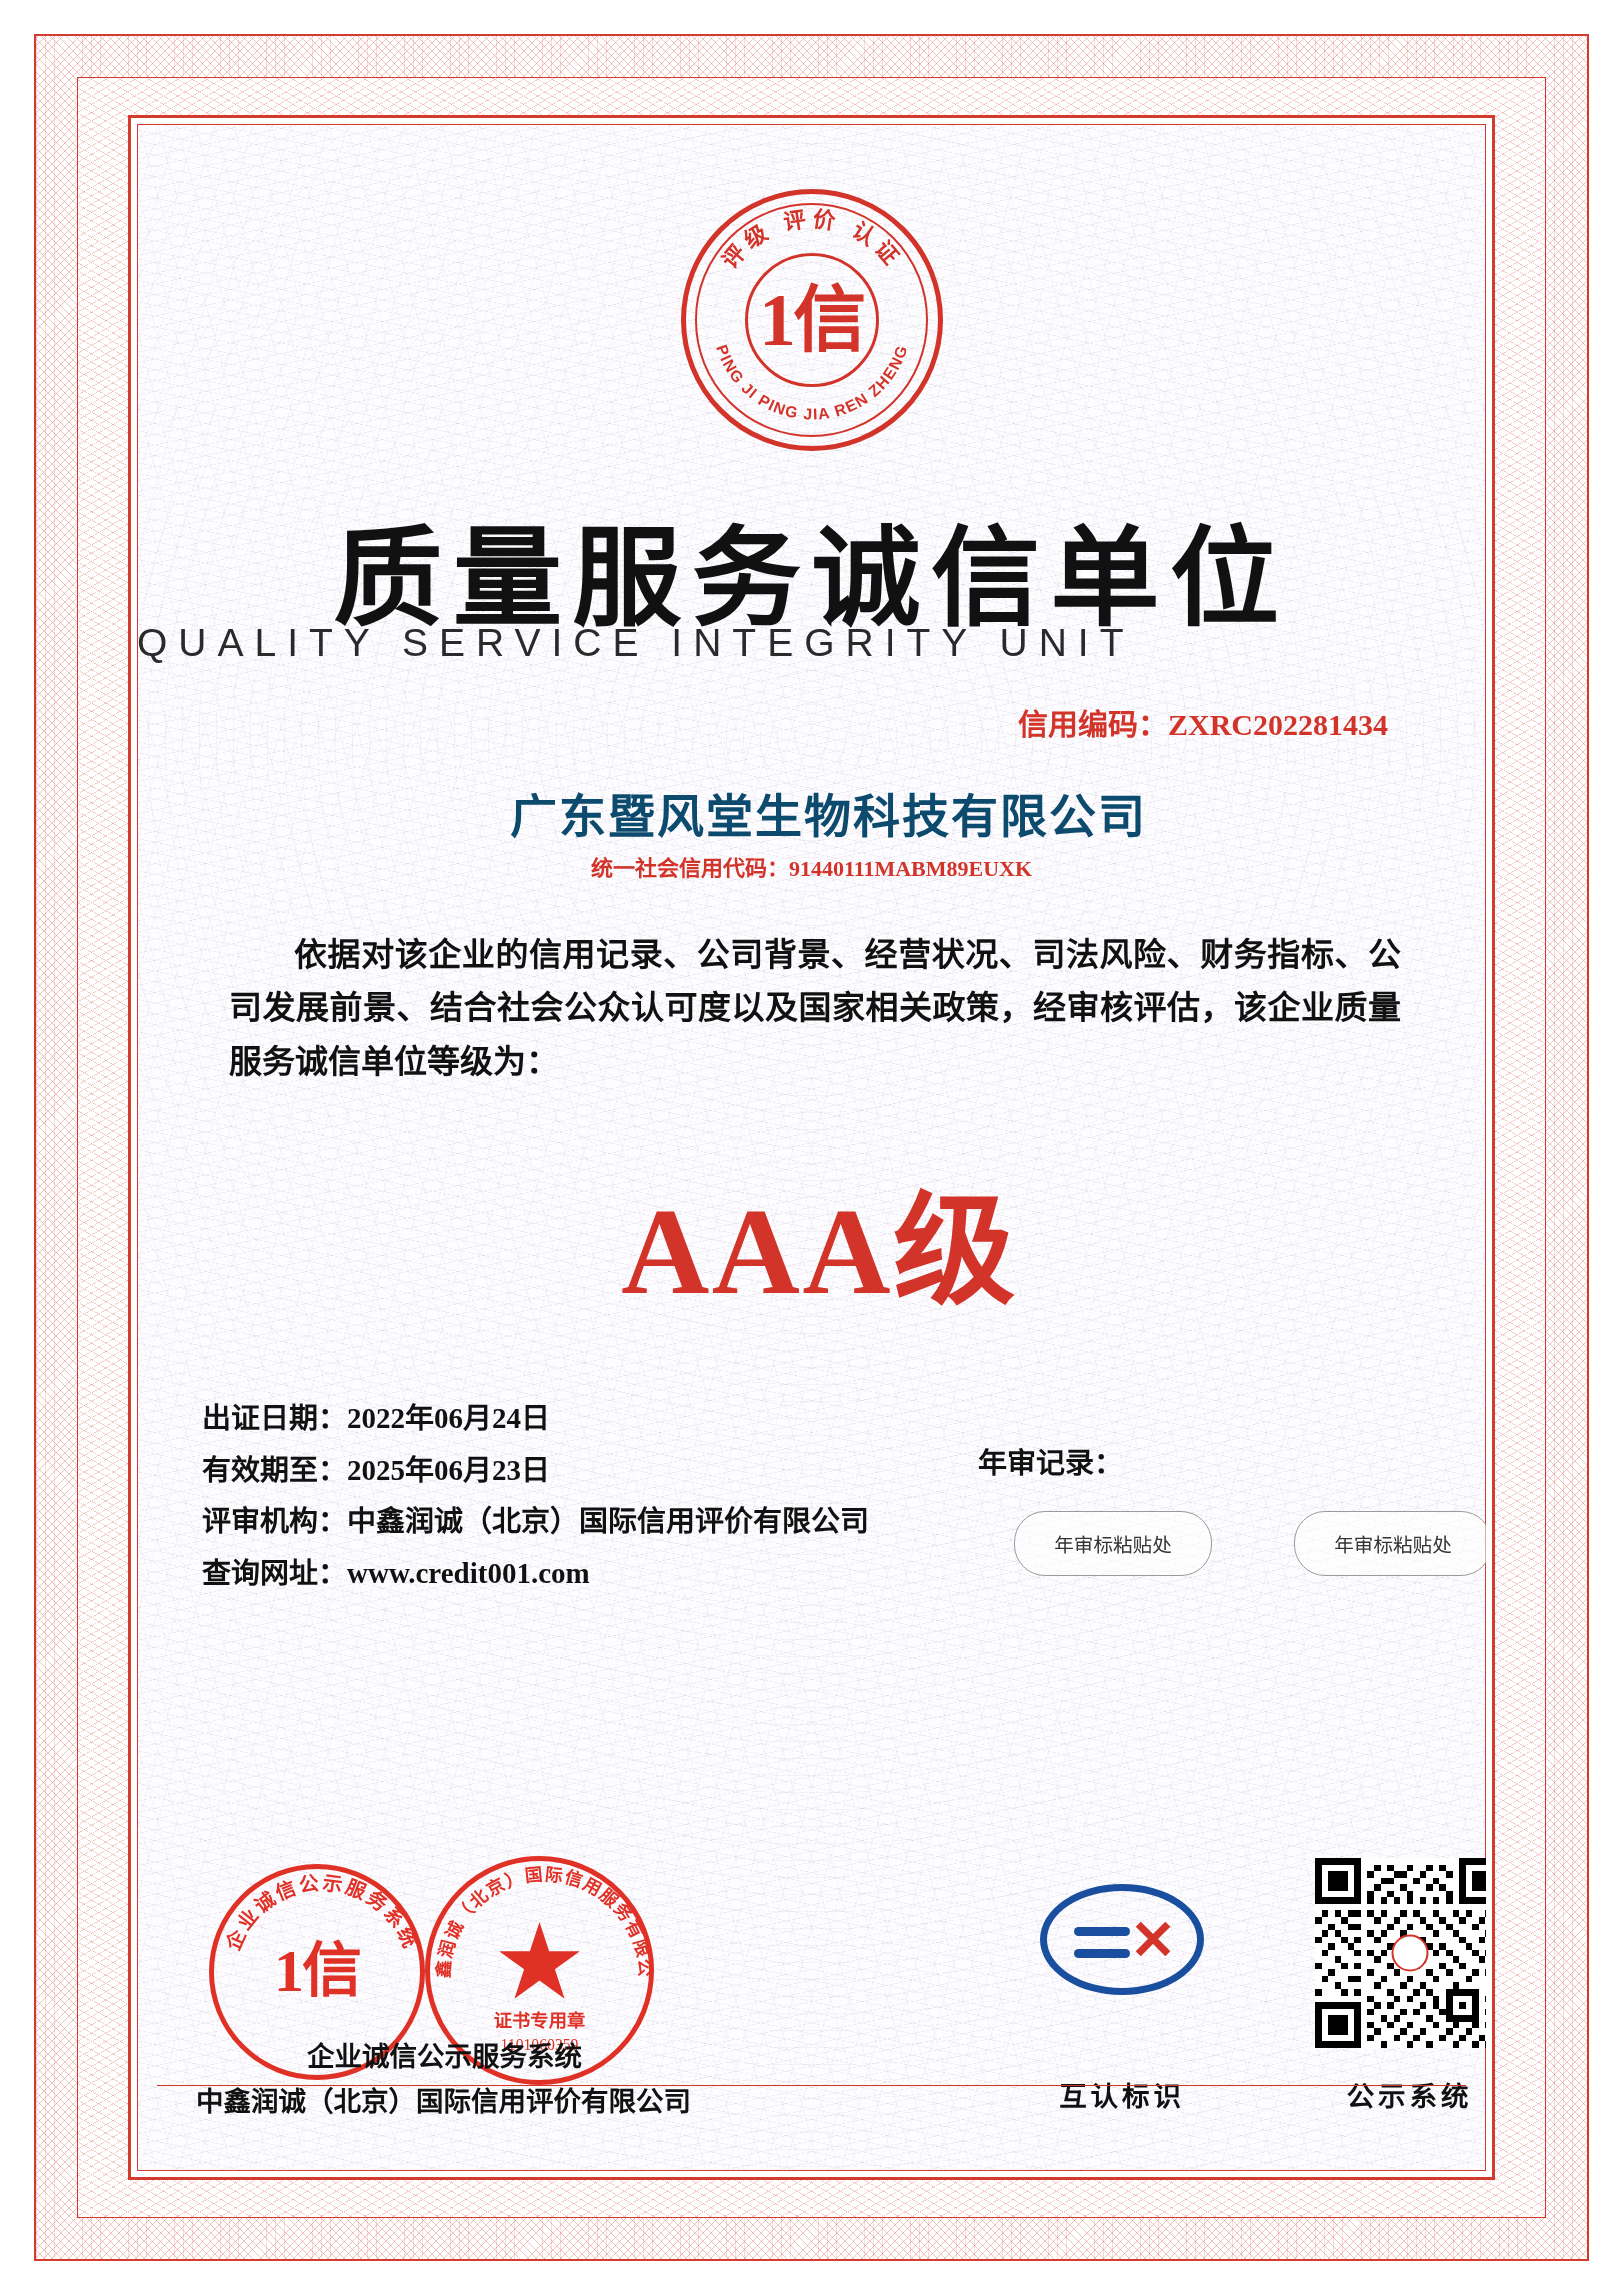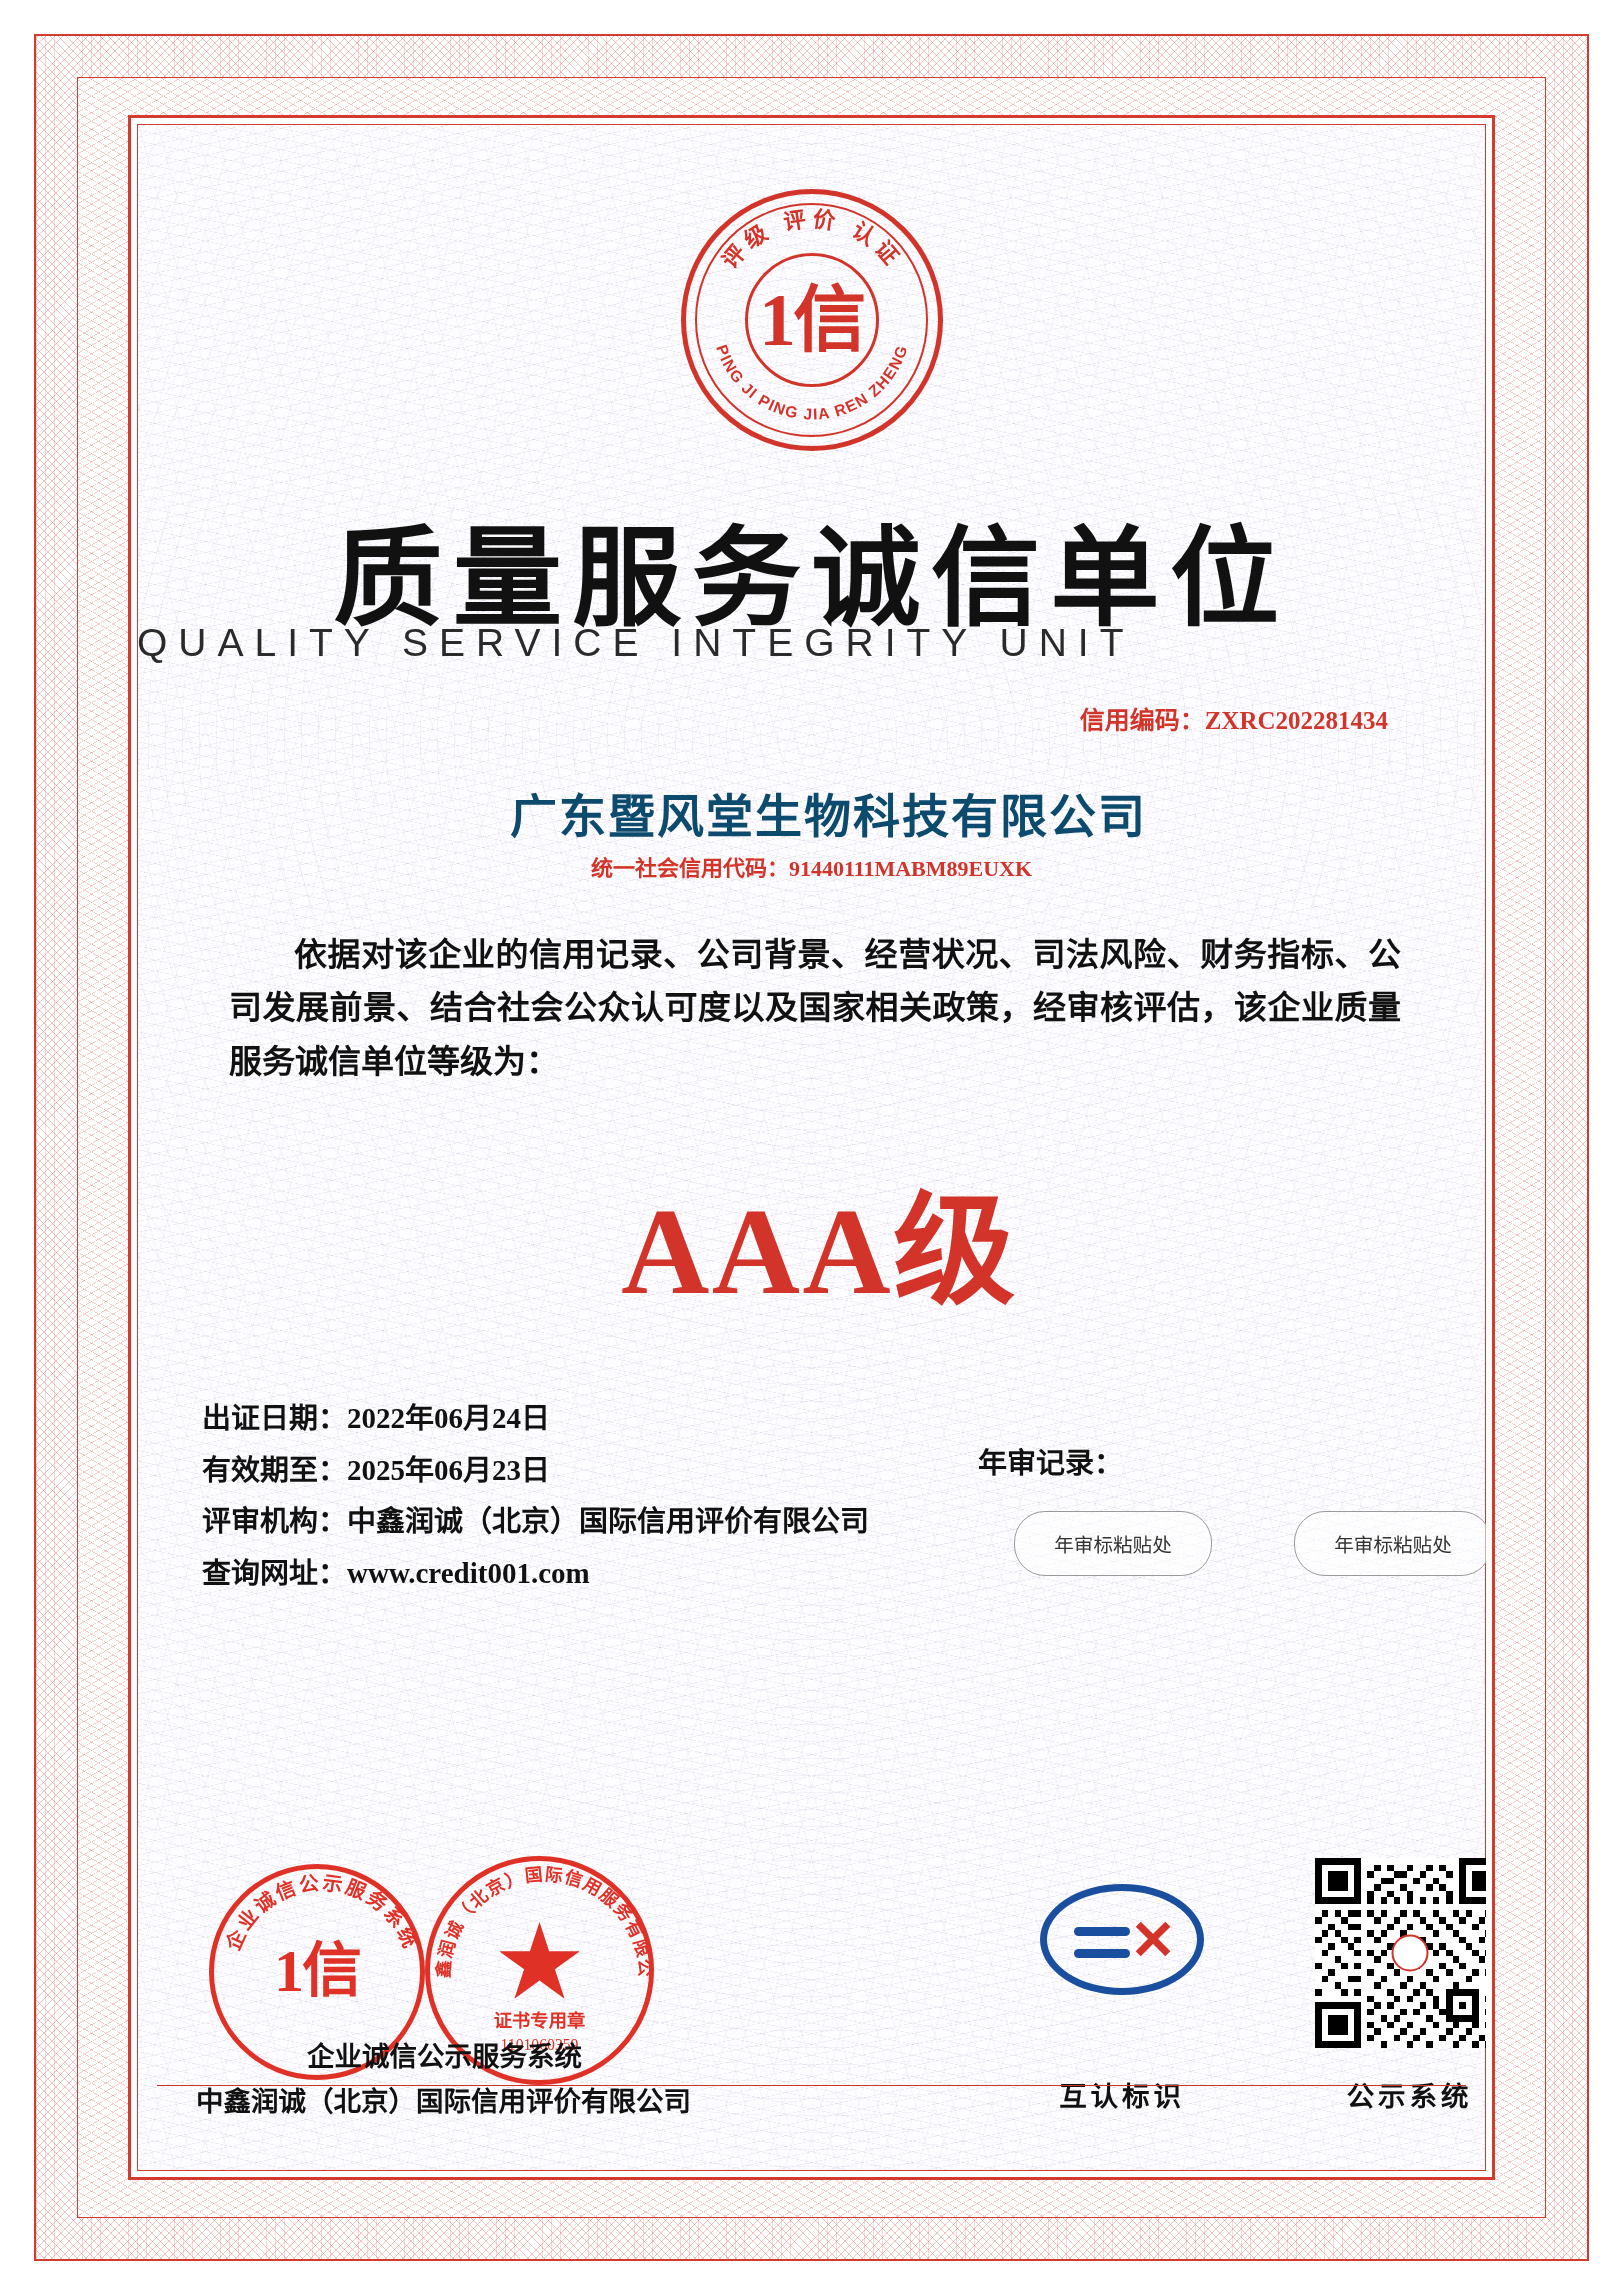--- a/index.html
+++ b/index.html
@@ -162,21 +162,21 @@
     letter-spacing: 11px;
     color: #2a2a2a;
     white-space: nowrap;
   }
 
   .credit-code {
     position: absolute;
     right: 98px;
     top: 576px;
     font-family: "Liberation Serif", serif;
-    font-size: 25px;
+    font-size: 30px;
     font-weight: bold;
     color: #d2342a;
     white-space: nowrap;
   }
 
   .company {
     position: absolute;
     left: 0; right: 0;
     top: 654px;
     text-align: center;

